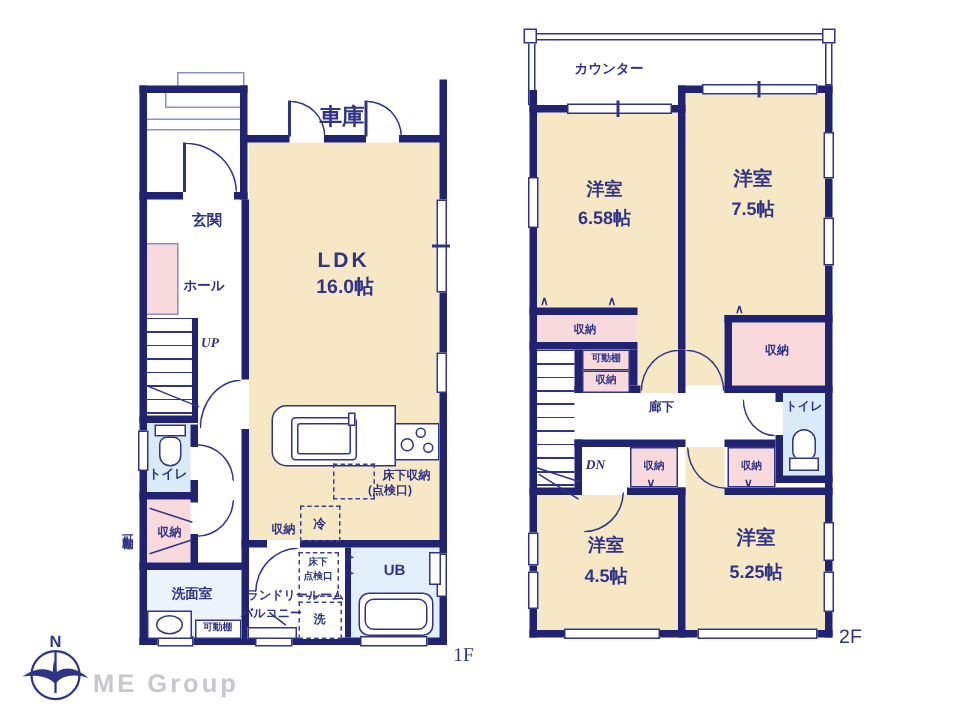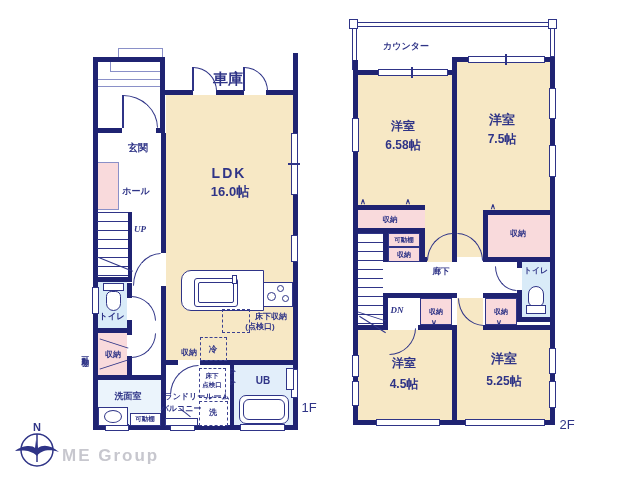--- a/index.html
+++ b/index.html
@@ -145,21 +145,21 @@
     <div class="lbl" style="left:197px;top:397px;font-size:8px;">ランドリールーム</div>
     <div class="lbl" style="left:181px;top:409px;font-size:8px;">バルコニー</div>
     <div class="lbl" style="left:213px;top:413px;font-size:8px;">洗</div>
     <div class="lbl" style="left:212px;top:376px;font-size:6.5px;">床下</div>
     <div class="lbl" style="left:212px;top:385px;font-size:6.5px;">点検口</div>
     <div class="lbl" style="left:263px;top:381px;font-size:10px;">UB</div>
     <div class="lbl" style="left:213px;top:349px;font-size:8.5px;">冷</div>
     <div class="lbl" style="left:189px;top:353px;font-size:8px;">収納</div>
     <div class="lbl" style="left:271px;top:317px;font-size:8px;">床下収納</div>
     <div class="lbl" style="left:260px;top:327px;font-size:8px;">(点検口)</div>
-    <div class="lbl" style="left:309px;top:407px;font-size:13px;font-weight:normal;">1F</div>
+    <div class="lbl" style="left:309px;top:436px;font-size:13px;font-weight:normal;font-family:Liberation Serif, serif;">1F</div>
   </div>
 
   <div>
 
     <div class="f" style="left:358px;top:75px;width:94px;height:135px;background:var(--cream);"></div>
     <div class="f" style="left:425px;top:210px;width:27px;height:52px;background:var(--cream);"></div>
     <div class="f" style="left:457px;top:62px;width:93px;height:148px;background:var(--cream);"></div>
     <div class="f" style="left:457px;top:210px;width:26px;height:47px;background:var(--cream);"></div>
     <div class="f" style="left:358px;top:330px;width:94px;height:90px;background:var(--cream);"></div>
     <div class="f" style="left:457px;top:330px;width:93px;height:90px;background:var(--cream);"></div>

